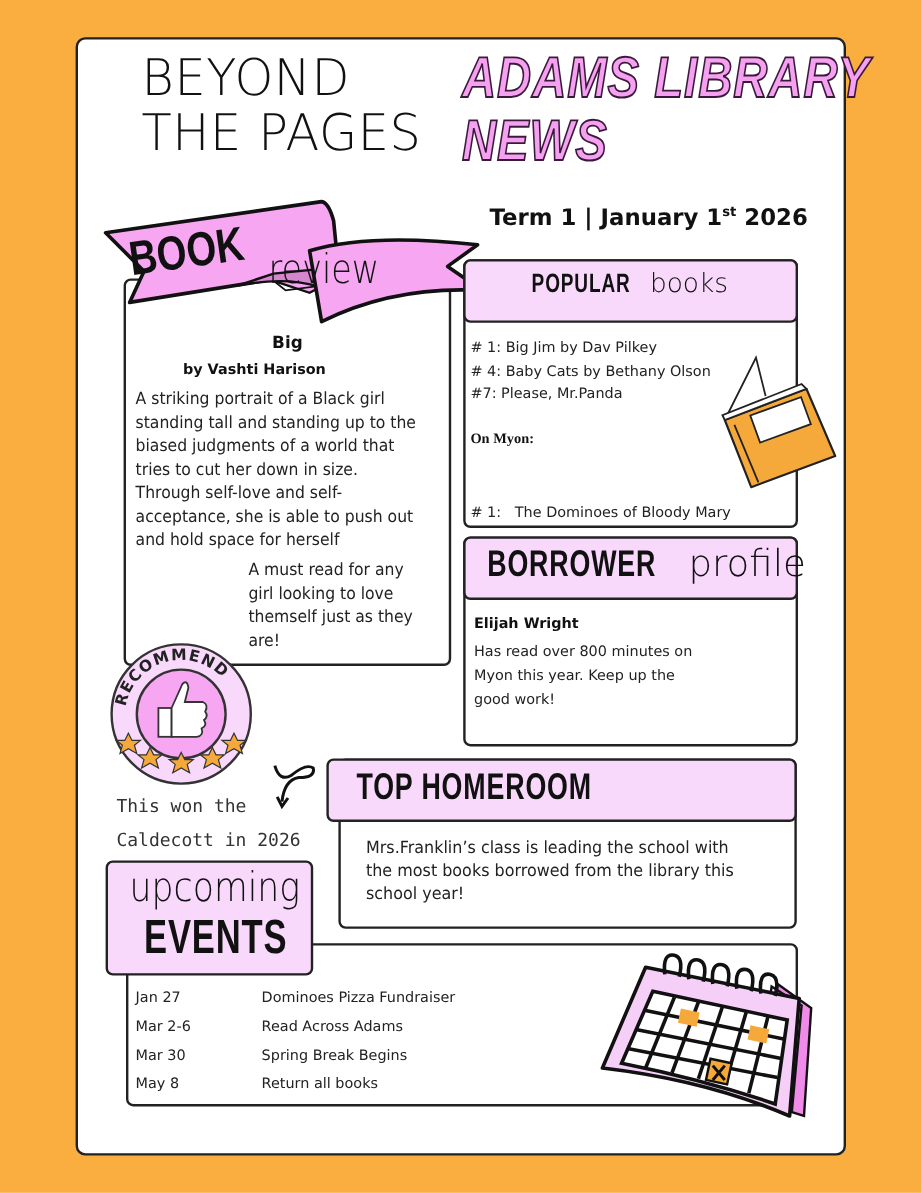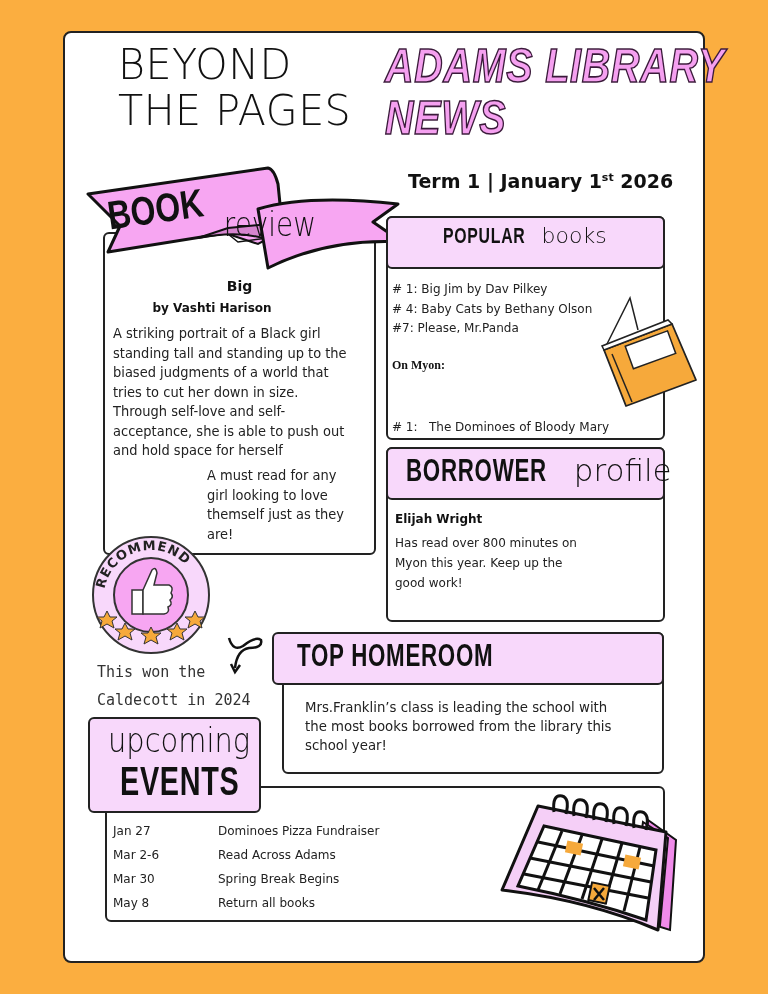--- a/index.html
+++ b/index.html
@@ -114,21 +114,21 @@
       <polygon points="25,84 28,90 35,90 30,94 32,101 25,97 18,101 20,94 15,90 22,90"></polygon>
       <polygon points="43,96 46,102 53,102 48,106 50,113 43,109 36,113 38,106 33,102 40,102"></polygon>
       <polygon points="69,100 72,106 79,106 74,110 76,117 69,113 62,117 64,110 59,106 66,106"></polygon>
       <polygon points="95,96 98,102 105,102 100,106 102,113 95,109 88,113 90,106 85,102 92,102"></polygon>
       <polygon points="113,84 116,90 123,90 118,94 120,101 113,97 106,101 108,94 103,90 110,90"></polygon>
     </g>
   </svg>
 </div>
 <div class="abs caldecott">
   <div>This won the</div>
-  <div>Caldecott in 2024</div>
+  <div>Caldecott in 2026</div>
 </div>
 <div class="abs" style="left:225px;top:632px;">
   <svg width="40" height="45" viewBox="0 0 40 45">
     <path d="M4 6 Q8 20 18 14 Q30 4 36 8 Q38 16 24 16 Q12 18 10 36" fill="none" stroke="#111" stroke-width="2.5"></path>
     <path d="M6 32 L10 40 L15 33" fill="none" stroke="#111" stroke-width="2.5"></path>
   </svg>
 </div>
 
 <div class="abs box pop-box"></div>
 <div class="abs hdr pop-hdr"></div>

